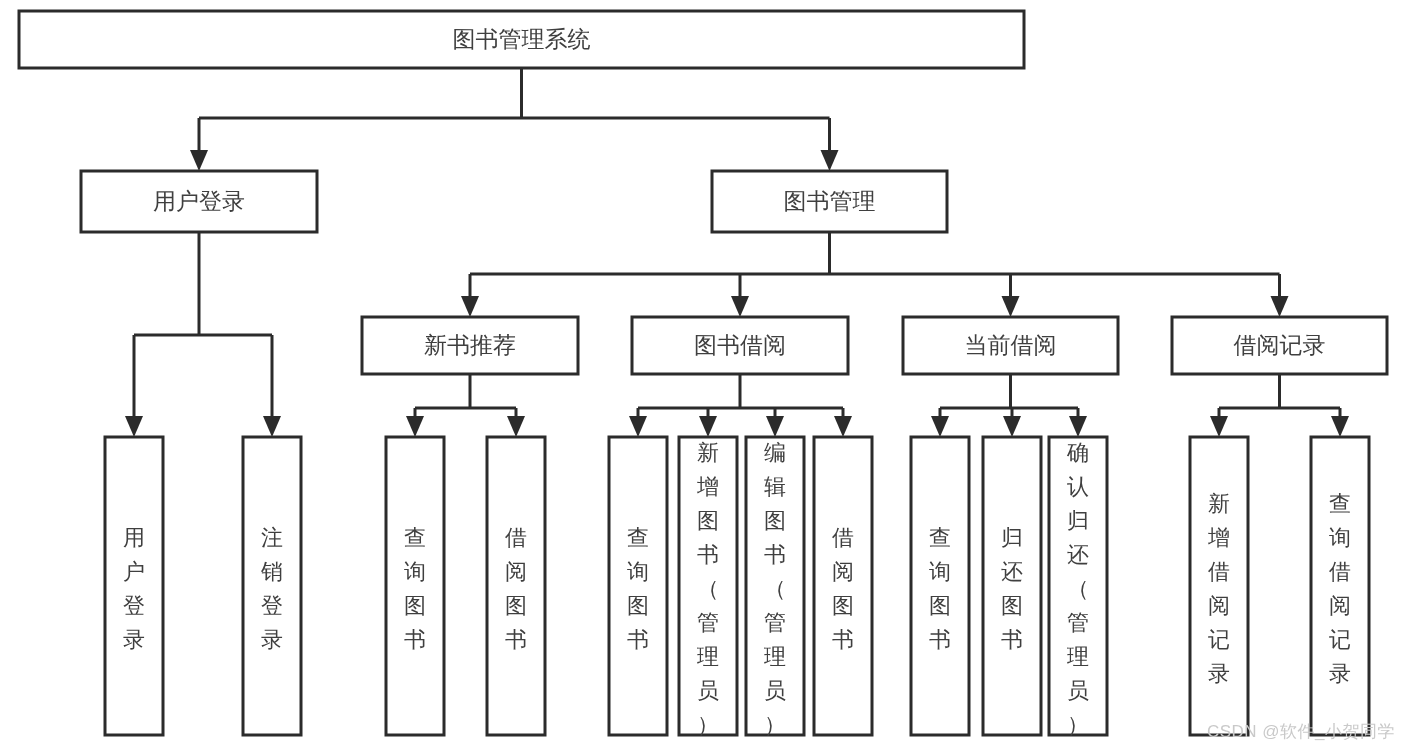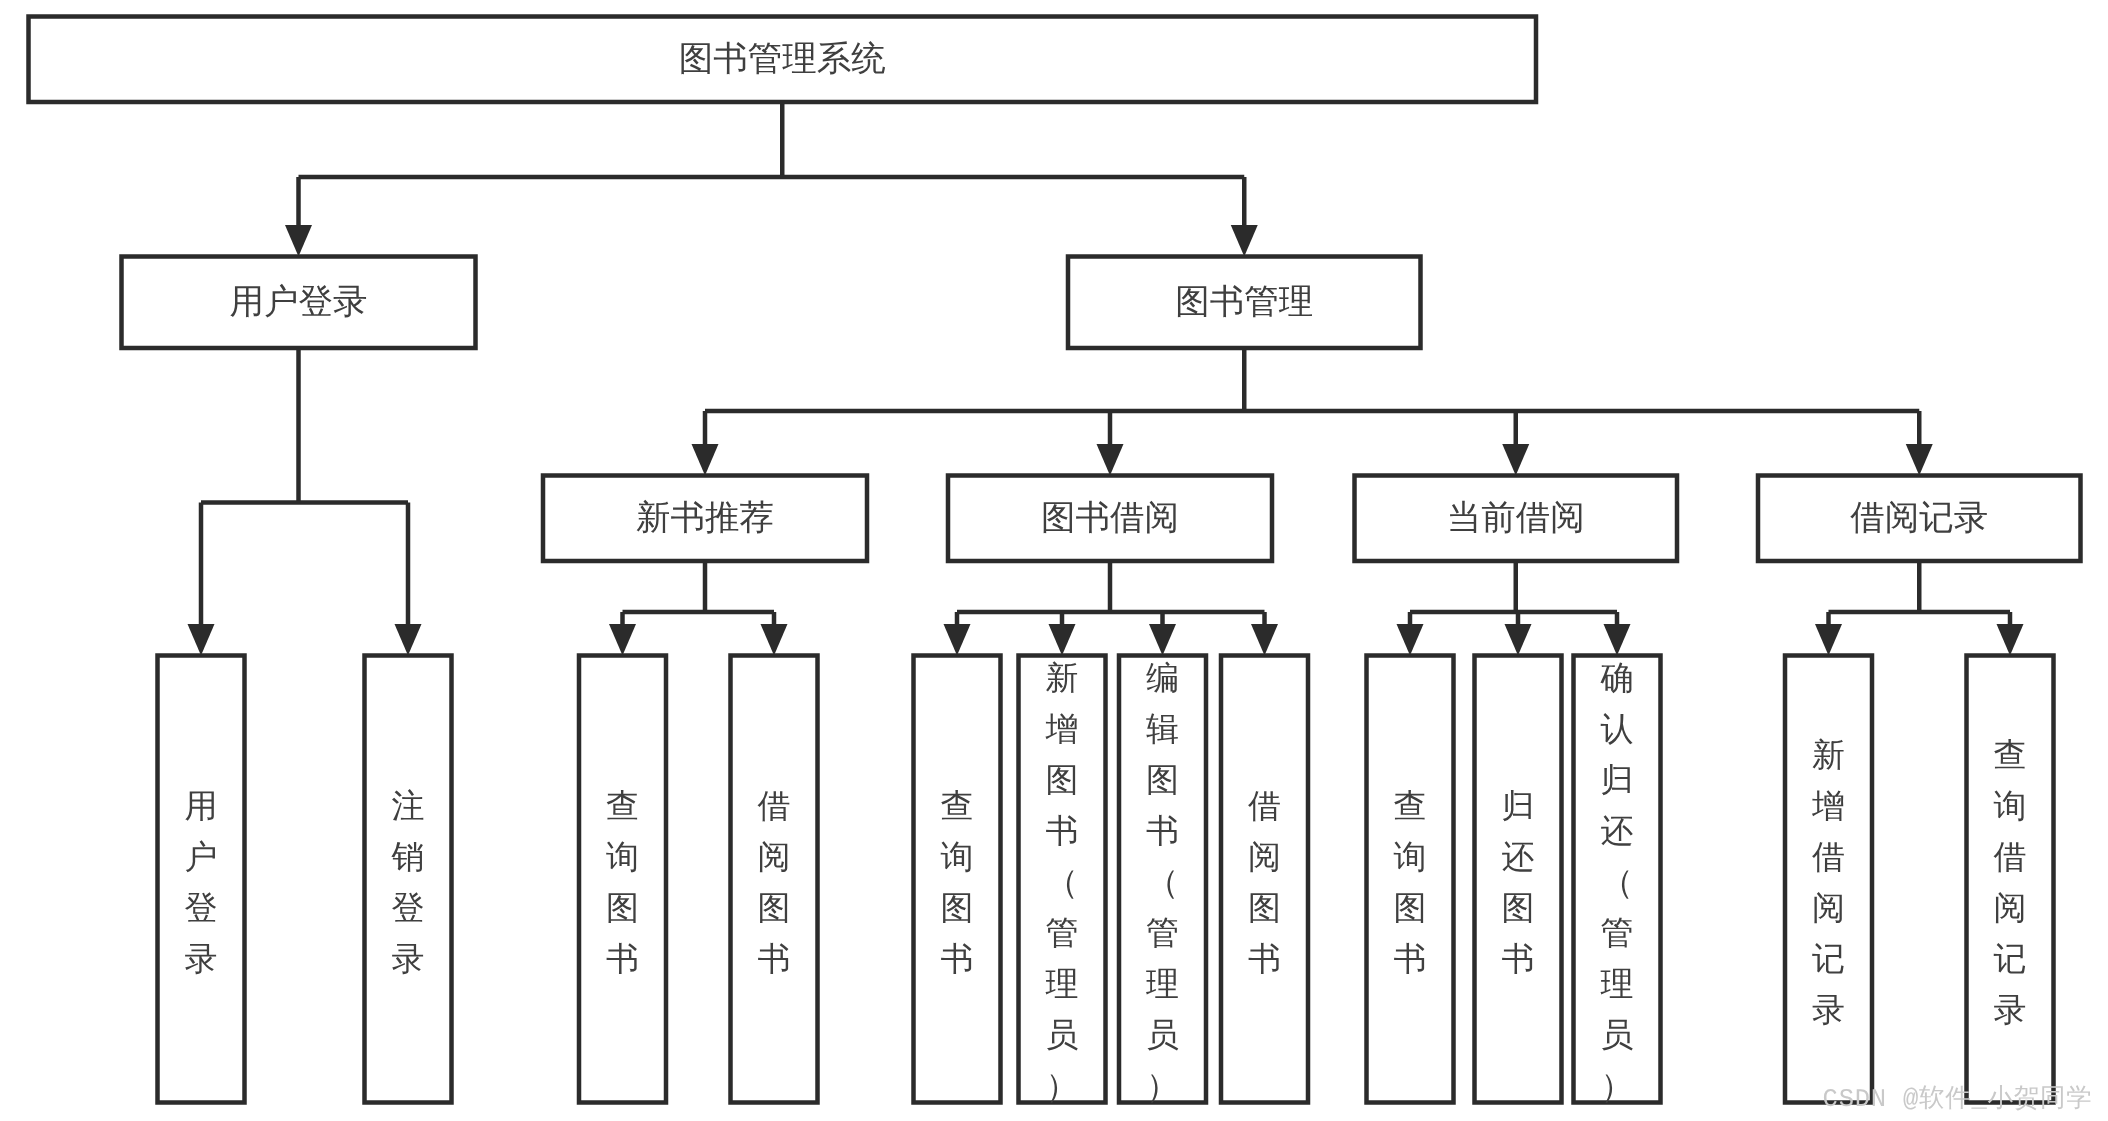--- a/index.html
+++ b/index.html
@@ -36,21 +36,21 @@
     fill:none;
     stroke-linecap:butt;
   }
   .arrow-head{fill:#2b2b2b;}
   .watermark{
     position:absolute;
     right:10px;
     bottom:4px;
     color:#c9c9c9;
     font-size:17px;
-    font-family:Liberation Mono, monospace;
+    font-family:Liberation Sans, sans-serif;
     letter-spacing:0.5px;
     white-space:nowrap;
     user-select:none;
   }
 </style>
 </head>
 <body>
 
 <div id="chart-root">
   <svg id="diagram" viewBox="0 0 1405 747">

